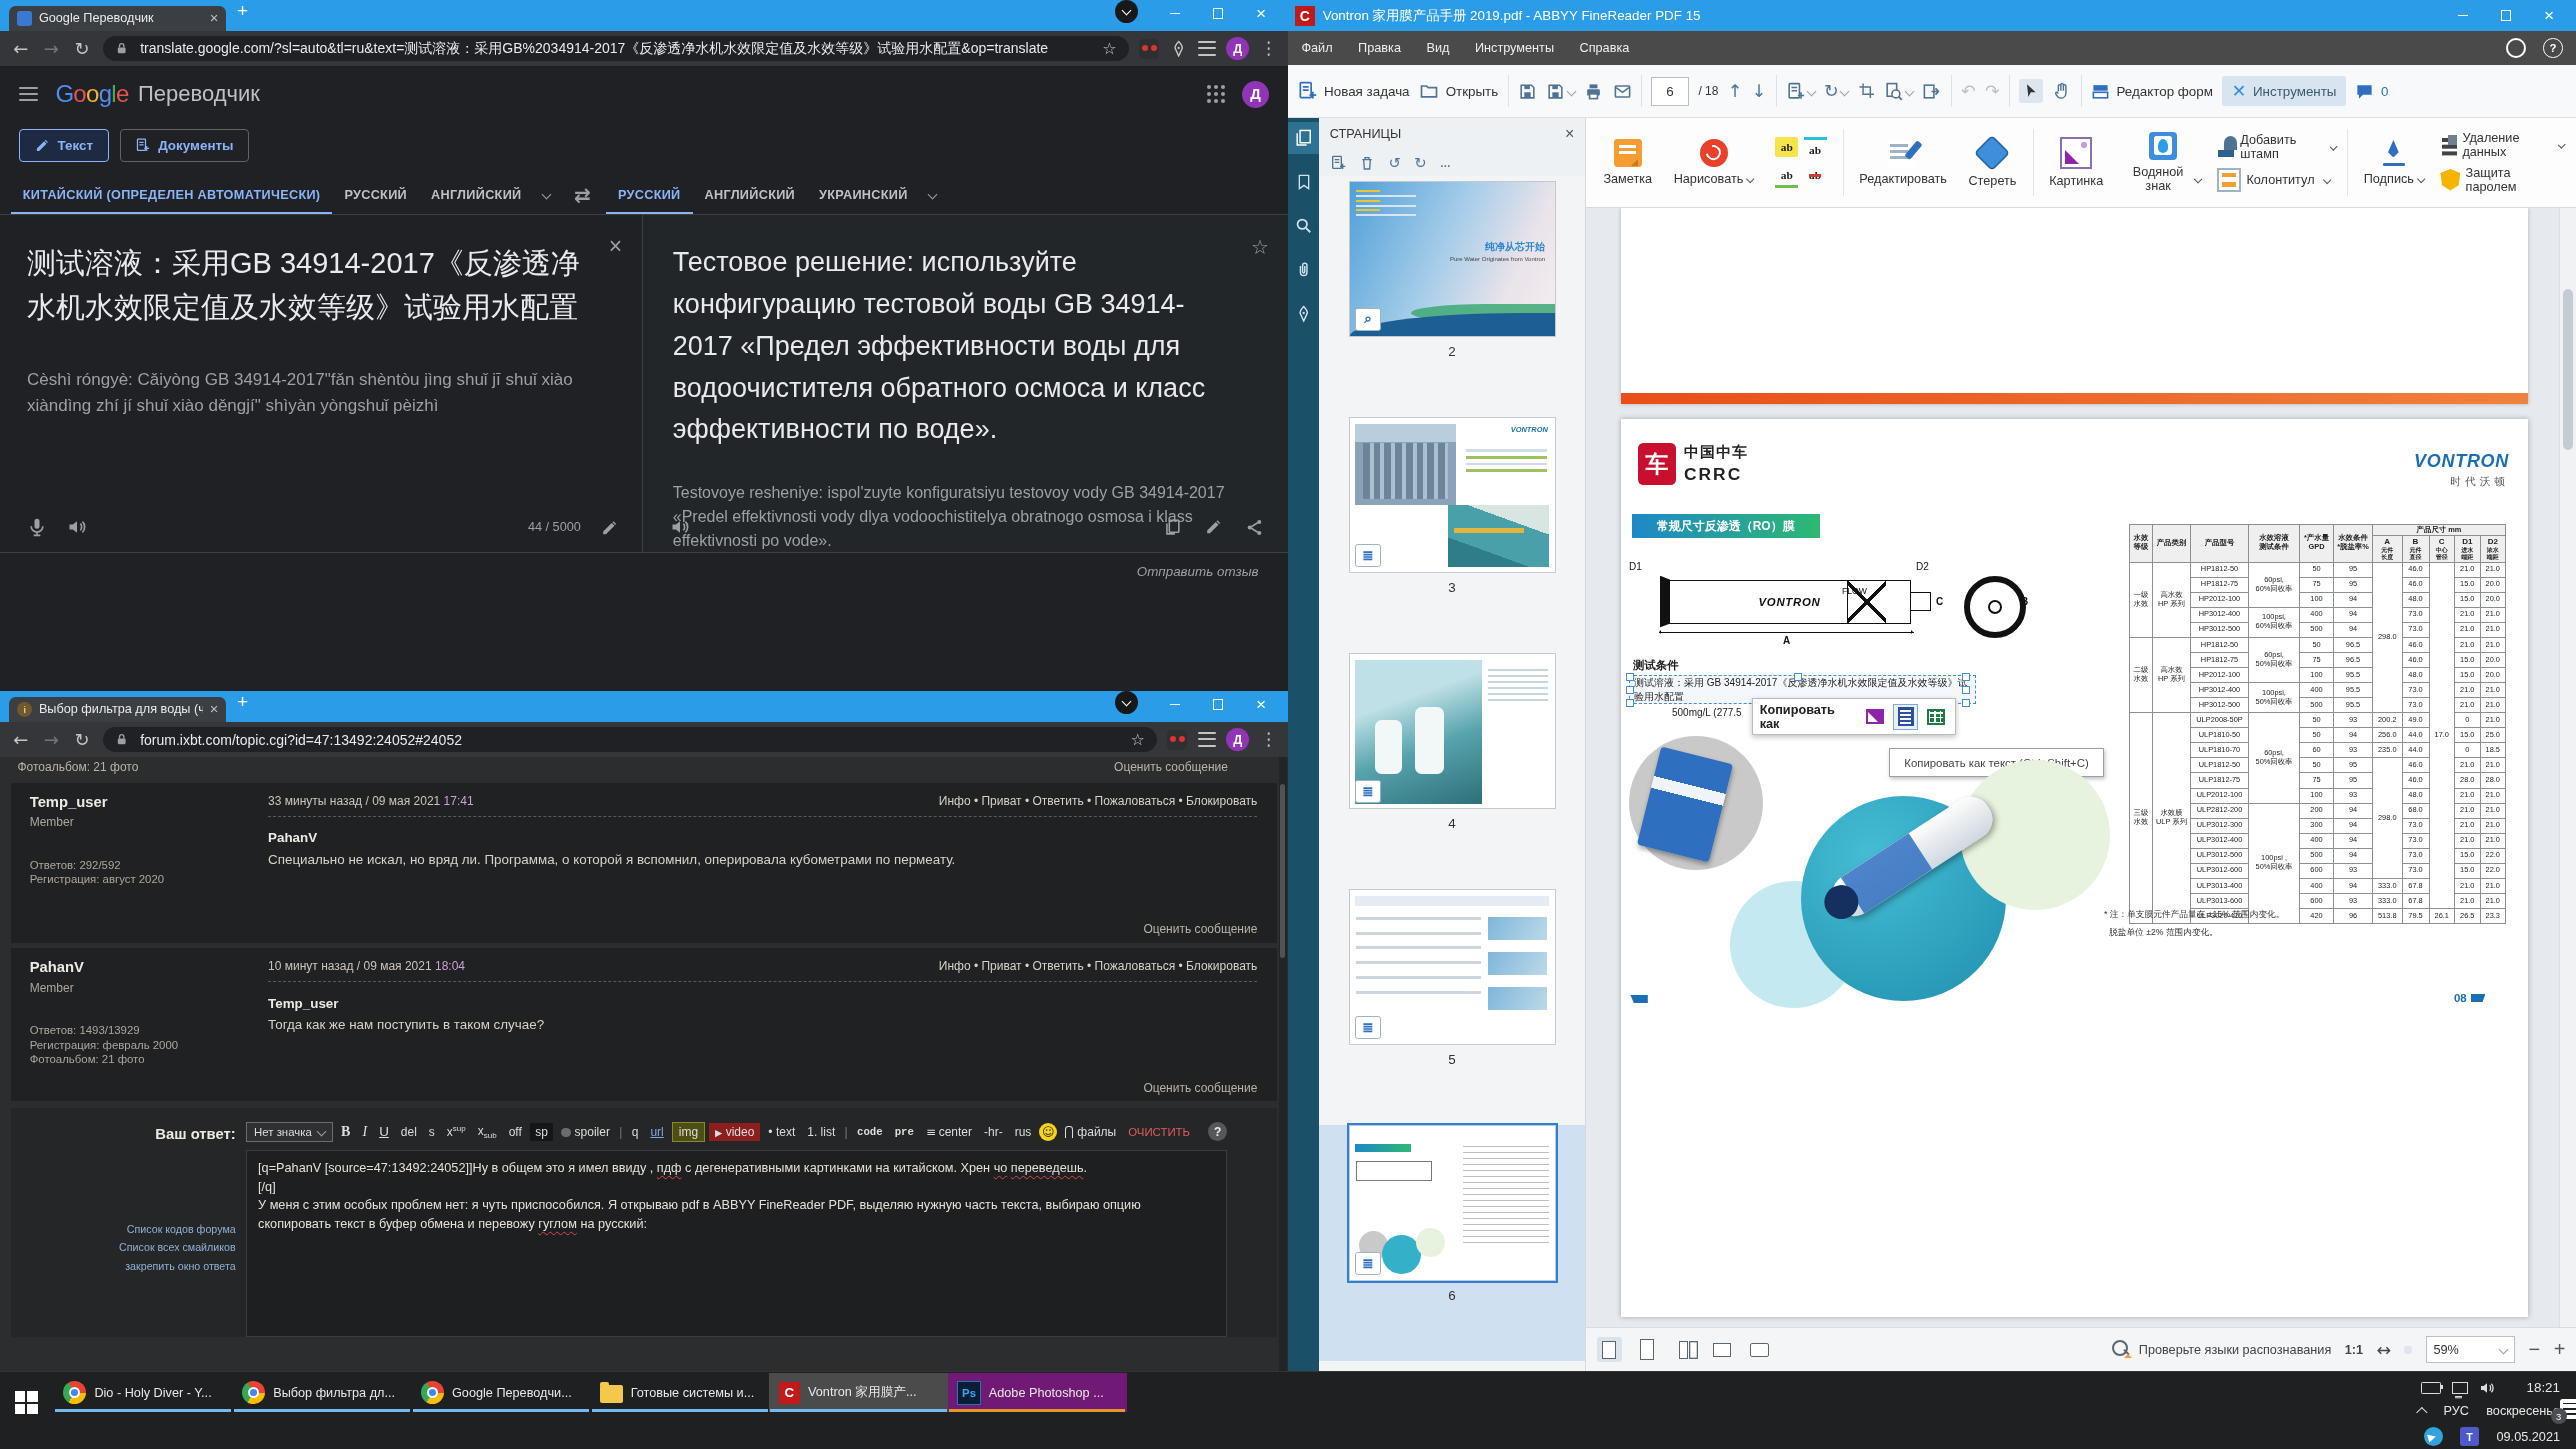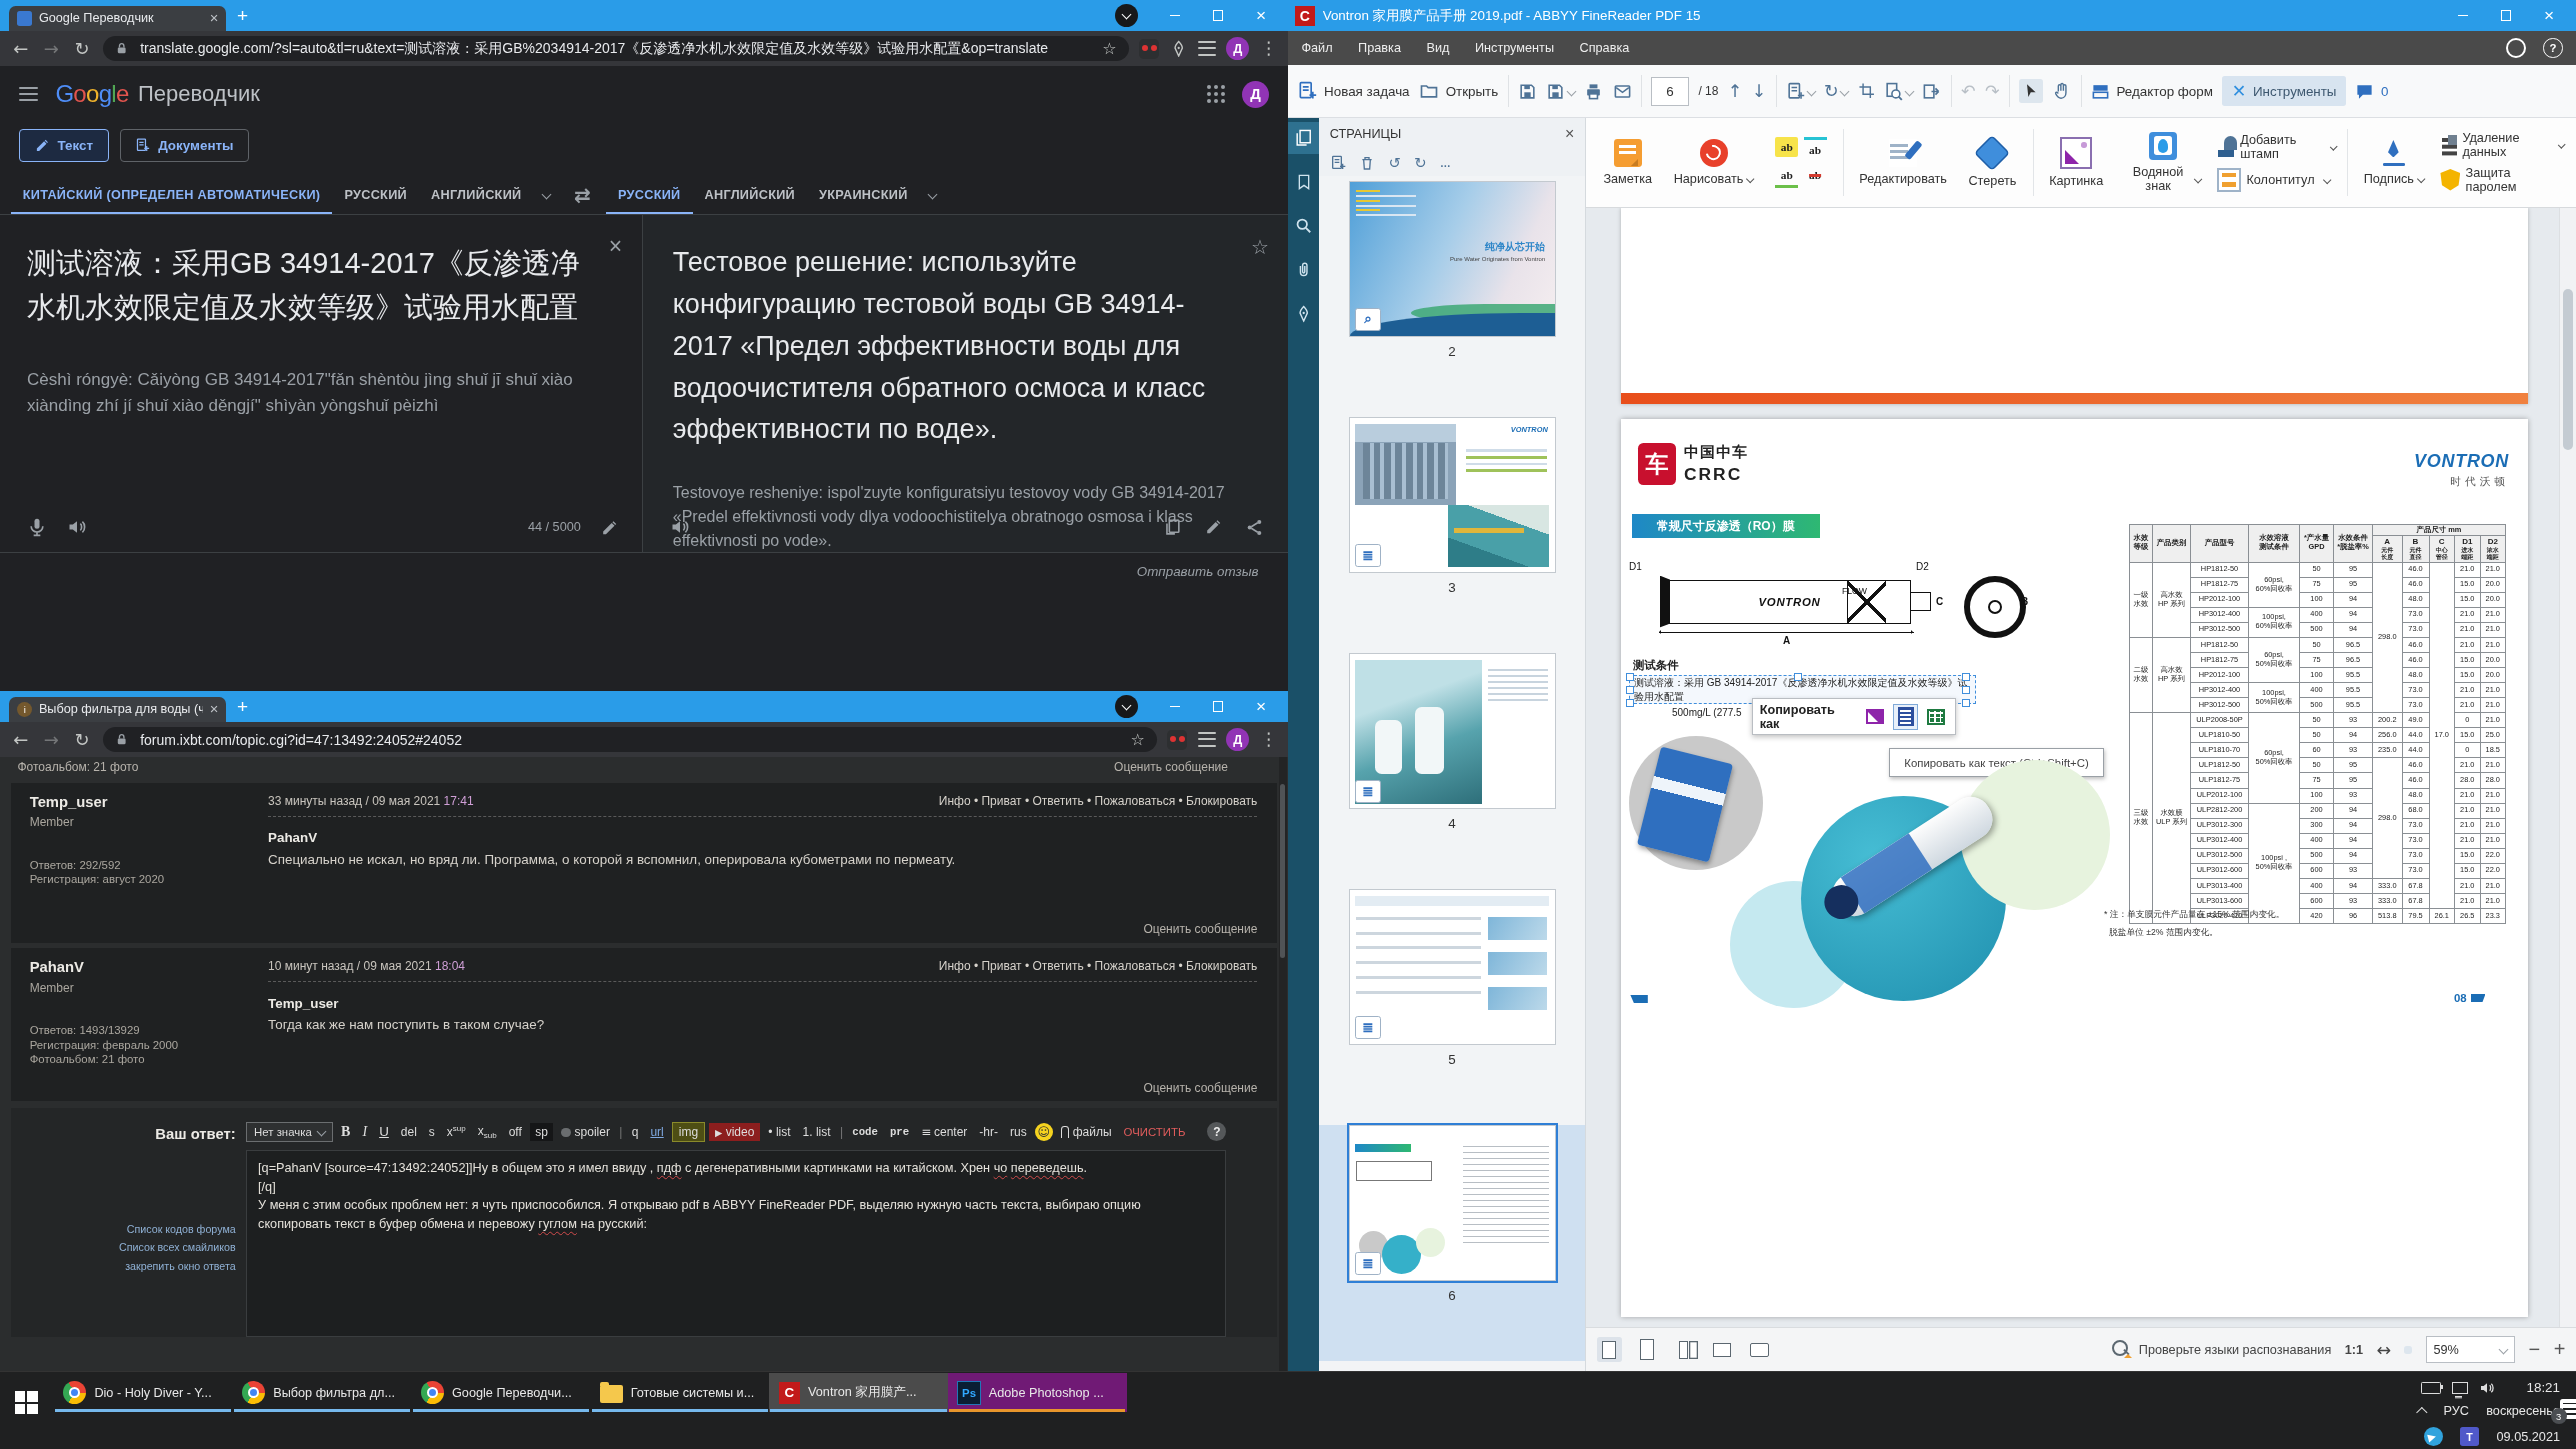--- a/index.html
+++ b/index.html
@@ -3,21 +3,21 @@
 <meta charset="utf-8">
 <style>
   html,body{margin:0;padding:0}
   body{width:2576px;height:1449px;overflow:hidden;background:#111;font-family:"Liberation Sans",sans-serif;-webkit-font-smoothing:antialiased}
   #root{position:absolute;inset:0}
   .uni{font-family:"DejaVu Sans",sans-serif}
   svg.ic{display:inline-block;vertical-align:middle}
 
   
   .win{position:absolute;overflow:hidden}
-  .c-titlebar{height:31px;background:#2a9ce8;display:flex;align-items:center;position:relative}
+  .c-titlebar{height:31px;background:#2a9ce8;display:flex;align-items:flex-start;position:relative}
   .c-tab{margin-left:9.4px;margin-top:5.4px;height:25.5px;width:201px;background:#3b3e42;border-radius:6.7px 6.7px 0 0;display:flex;align-items:center;gap:6.7px;padding:0 8px;color:#e8eaed;font-size:12.7px;align-self:flex-end}
   .c-tab .t-title{flex:1;white-space:nowrap;overflow:hidden}
   .t-close{color:#bdc1c6;font-size:14.8px;line-height:1}
   .newtab{color:#fff;font-size:19px;margin-left:10.7px}
   .media-circle{width:23px;height:23px;border-radius:50%;background:#17181a;margin-left:auto;display:flex;align-items:center;justify-content:center}
   .media-circle .chev{border-color:#fff;margin-top:-2.7px}
   .winbtns{display:flex;margin-left:16px;margin-right:5.4px;gap:0}
   .winbtns>span{width:43px;height:27px;display:flex;align-items:center;justify-content:center;color:#fff}
   .wc-min{display:inline-block;width:9.4px;border-bottom:1.3px solid #fff}
   .wc-max{display:inline-block;width:8.7px;height:8.7px;border:1.3px solid #fff}
@@ -698,21 +698,21 @@
                 <span class="chip sup">x<sup>sup</sup></span>
                 <span class="chip sub">x<sub>sub</sub></span>
                 <span class="chip plain">off</span>
                 <span class="chip dark">sp</span>
                 <span class="chip spoiler">spoiler</span>
                 <span class="chip sep">|</span>
                 <span class="chip plain">q</span>
                 <span class="chip link">url</span>
                 <span class="chip img">img</span>
                 <span class="chip video">video</span>
-                <span class="chip plain">• list</span>
+                <span class="chip plain">• text</span>
                 <span class="chip plain">1. list</span>
                 <span class="chip sep">|</span>
                 <span class="chip mono">code</span>
                 <span class="chip mono">pre</span>
                 <span class="chip center">center</span>
                 <span class="chip plain">-hr-</span>
                 <span class="chip plain">rus</span>
                 <span class="chip smiley">☺</span>
                 <span class="chip files"><i class="clip"></i>файлы</span>
                 <span class="chip clear">ОЧИСТИТЬ</span>

